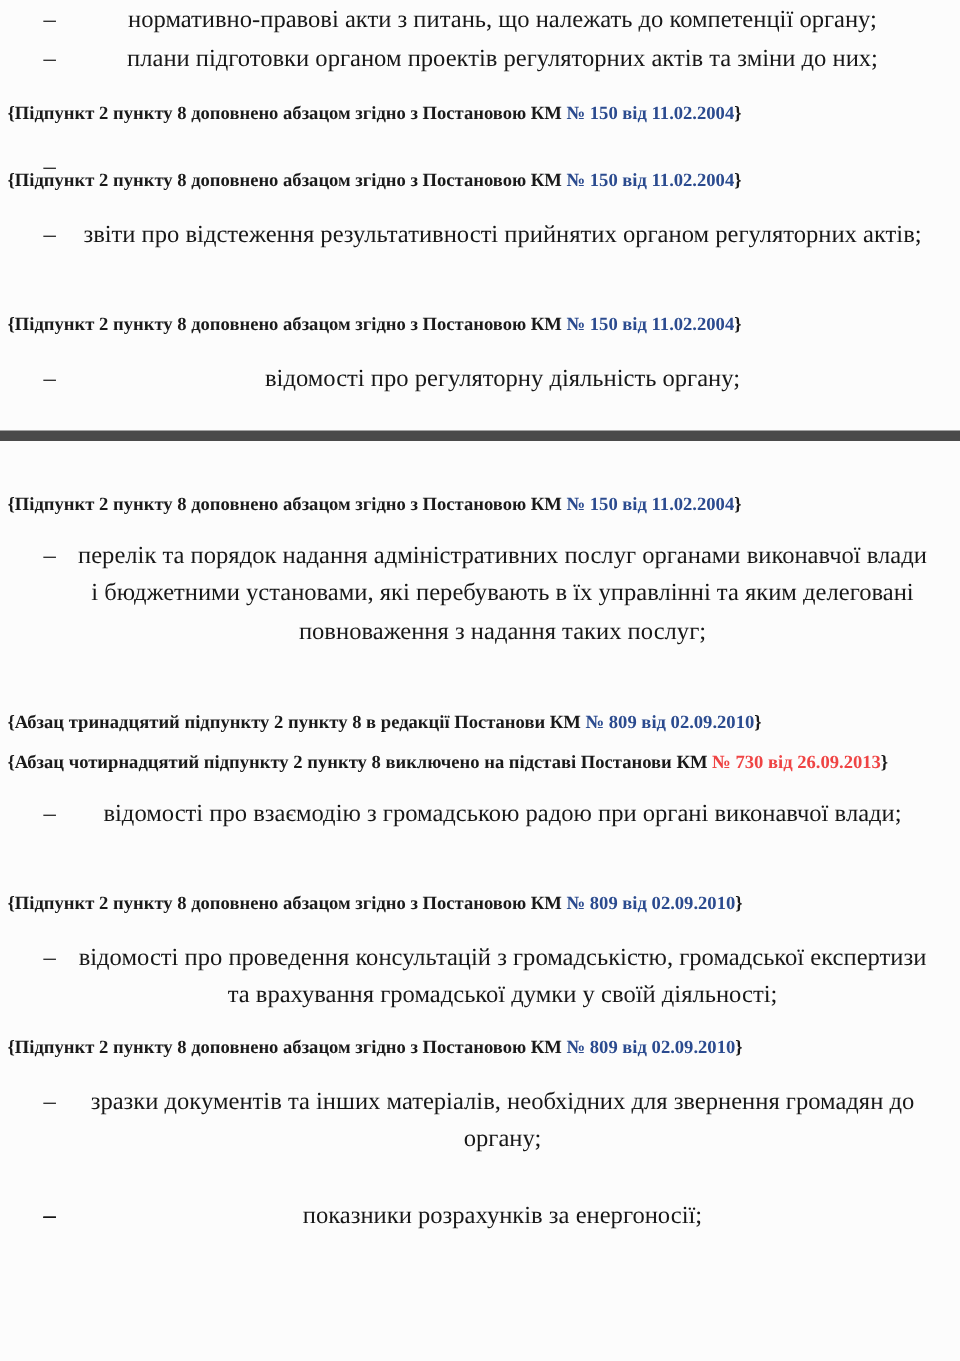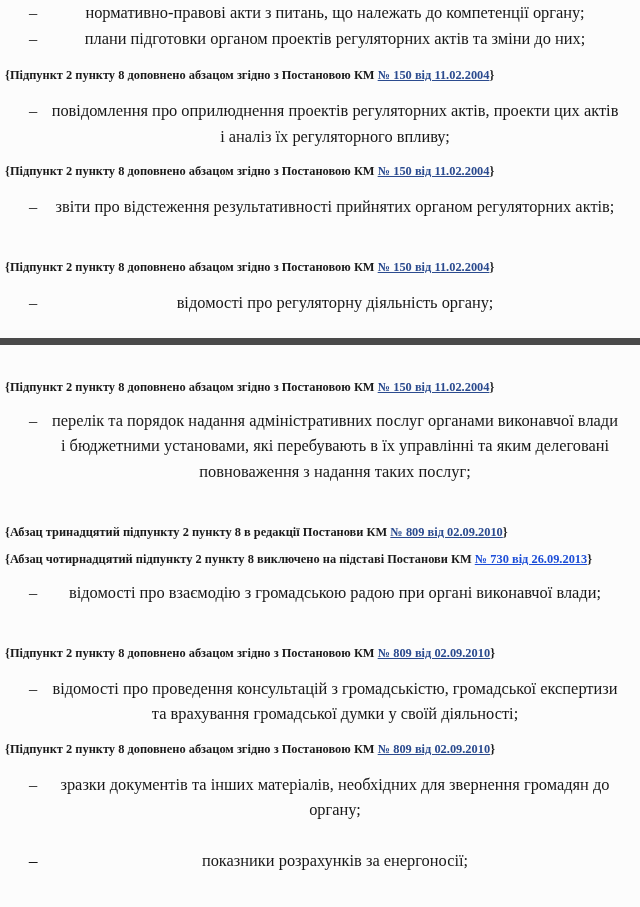--- a/index.html
+++ b/index.html
@@ -72,21 +72,20 @@
     font-weight: 700;
     text-align: left;
   }
   .note.justified {
     text-align: justify;
     text-justify: inter-word;
   }
   .note a,
   .note .lnk {
     color: #2b4b8f;
-    text-decoration: underline;
     cursor: pointer;
   }
 
   .divider {
     width: 100%;
     height: 7px;
     background: #4a4a4a;
     border: 0;
     margin: 0;
     display: block;
@@ -102,21 +101,20 @@
     </p>
     <p class="item nojustify">
       <span class="dash">–</span>
       <span class="txt">плани підготовки органом проектів регуляторних актів та зміни до них;</span>
     </p>
     <div style="height: 16px;"></div>
     <p class="note"><span>{Підпункт 2 пункту 8 доповнено абзацом згідно з Постановою КМ </span><span class="lnk" role="link" tabindex="0" style="color: rgb(43, 75, 143);">№ 150 від 11.02.2004</span><span>}</span></p>
     <div style="height: 14px;"></div>
     <p class="item nojustify">
       <span class="dash">–</span>
-      <span class="txt">повідомлення про оприлюднення проектів регуляторних актів, проекти цих актів і аналіз їх регуляторного впливу;</span>
     </p>
     <div style="height: 14px;"></div>
     <p class="note"><span>{Підпункт 2 пункту 8 доповнено абзацом згідно з Постановою КМ </span><span class="lnk" role="link" tabindex="0" style="color: rgb(43, 75, 143);">№ 150 від 11.02.2004</span><span>}</span></p>
     <div style="height: 14px;"></div>
     <p class="item">
       <span class="dash">–</span>
       <span class="txt">звіти про відстеження результативності прийнятих органом регуляторних актів;</span>
     </p>
     <div style="height: 14px;"></div>
     <p class="note"><span>{Підпункт 2 пункту 8 доповнено абзацом згідно з Постановою КМ </span><span class="lnk" role="link" tabindex="0" style="color: rgb(43, 75, 143);">№ 150 від 11.02.2004</span><span>}</span></p>
@@ -130,21 +128,21 @@
     <div style="height: 34px;"></div>
     <p class="note"><span>{Підпункт 2 пункту 8 доповнено абзацом згідно з Постановою КМ </span><span class="lnk" role="link" tabindex="0" style="color: rgb(43, 75, 143);">№ 150 від 11.02.2004</span><span>}</span></p>
     <div style="height: 12px;"></div>
     <p class="item">
       <span class="dash">–</span>
       <span class="txt">перелік та порядок надання адміністративних послуг органами виконавчої влади і бюджетними установами, які перебувають в їх управлінні та яким делеговані повноваження з надання таких послуг;</span>
     </p>
     <div style="height: 14px;"></div>
     <p class="note"><span>{Абзац тринадцятий підпункту 2 пункту 8 в редакції Постанови КМ </span><span class="lnk" role="link" tabindex="0" style="color: rgb(43, 75, 143);">№ 809 від 02.09.2010</span><span>}</span></p>
     <div style="height: 10px;"></div>
-    <p class="note justified"><span>{Абзац чотирнадцятий підпункту 2 пункту 8 виключено на підставі Постанови КМ </span><span class="lnk" role="link" tabindex="0" style="color: #1d4ed8;">№ 730 від 26.09.2013</span><span>}</span></p>
+    <p class="note justified"><span>{Абзац чотирнадцятий підпункту 2 пункту 8 виключено на підставі Постанови КМ </span><span class="lnk" role="link" tabindex="0" style="color: #ef4444;">№ 730 від 26.09.2013</span><span>}</span></p>
     <div style="height: 12px;"></div>
     <p class="item">
       <span class="dash">–</span>
       <span class="txt">відомості про взаємодію з громадською радою при органі виконавчої влади;</span>
     </p>
     <div style="height: 14px;"></div>
     <p class="note"><span>{Підпункт 2 пункту 8 доповнено абзацом згідно з Постановою КМ </span><span class="lnk" role="link" tabindex="0" style="color: rgb(43, 75, 143);">№ 809 від 02.09.2010</span><span>}</span></p>
     <div style="height: 14px;"></div>
     <p class="item nojustify">
       <span class="dash">–</span>

